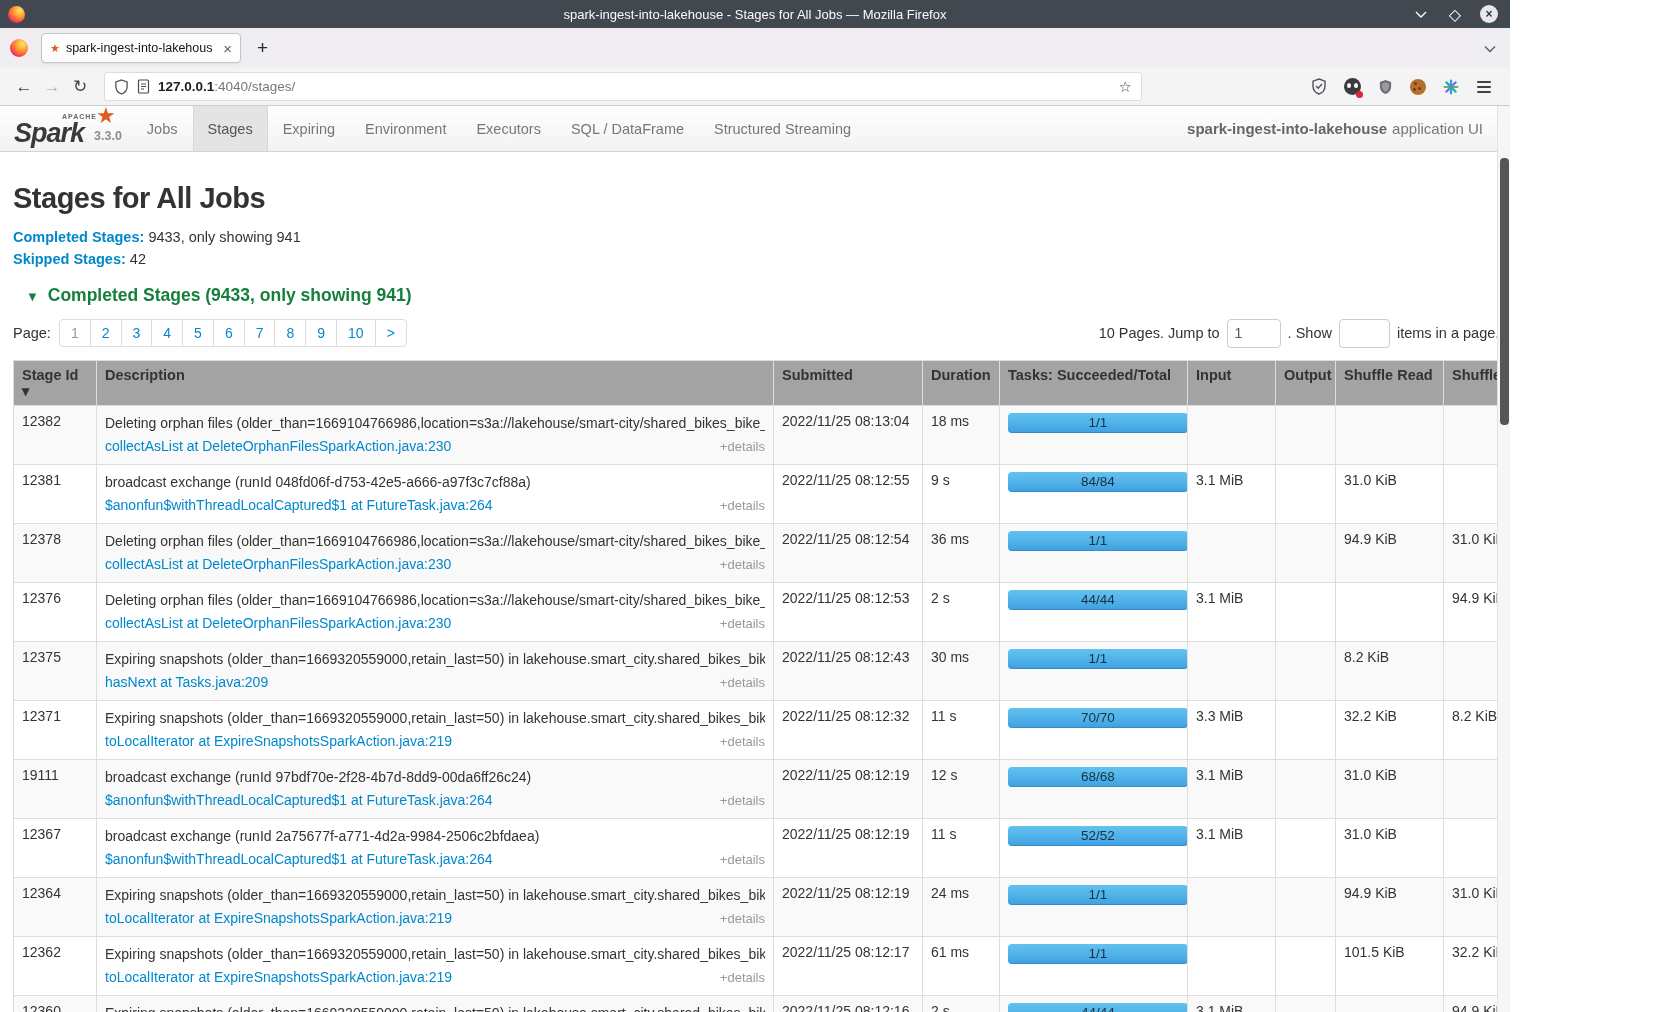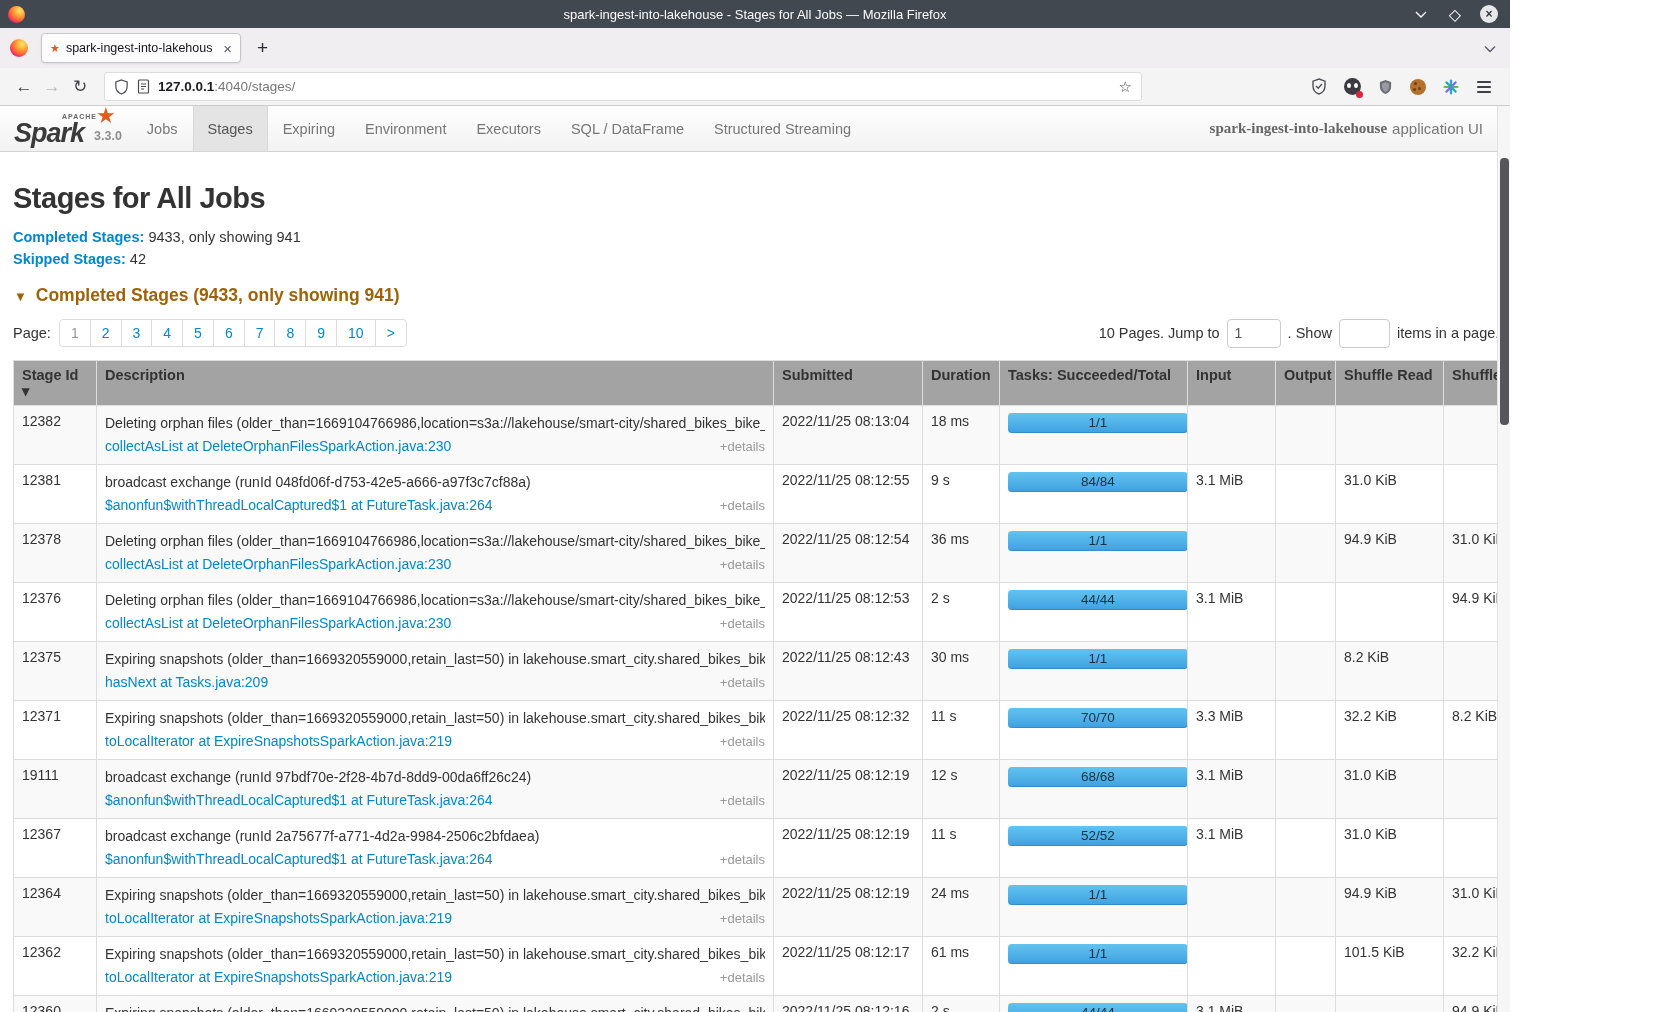--- a/index.html
+++ b/index.html
@@ -56,28 +56,28 @@
   .sparknav { height:46px; background:linear-gradient(to bottom,#fff,#f2f2f2); border-bottom:1px solid #d4d4d4; display:flex; align-items:stretch; }
   .spark-logo { display:flex; align-items:flex-end; padding:4px 10px 4px 14px; position:relative; }
   .spark-word { font-size:27px; font-weight:bold; font-style:italic; color:#3a3a3a; letter-spacing:-1px; line-height:1; }
   .apache { position:absolute; top:7px; left:62px; font-size:7px; letter-spacing:1px; color:#666; font-weight:bold; }
   .spark-star { position:absolute; top:-1px; left:96px; color:#e25a1c; font-size:22px; line-height:1; }
   .spark-version { font-size:12.5px; color:#8d8d8d; font-weight:bold; margin:0 0 4px 10px; align-self:flex-end; }
   .sparknav-items { display:flex; align-items:stretch; }
   .sparknav-item { display:flex; align-items:center; padding:0 15px; font-size:14.5px; color:#777; text-decoration:none; }
   .sparknav-item.active { background:#e4e4e4; color:#555; box-shadow:inset 1px 0 0 #d8d8d8, inset -1px 0 0 #d8d8d8; }
   .app-label { margin-left:auto; display:flex; align-items:center; padding-right:14px; font-size:15px; color:#777; }
-  .app-label b { color:#666; margin-right:5px;font-family:Liberation Serif, serif; }
+  .app-label b { color:#666; margin-right:5px; }
 
   
   .page { padding:0 0 0 13px; }
   .page h1 { font-size:29px; font-weight:bold; color:#333; margin:30px 0 14px 0; letter-spacing:-0.5px; }
   .status-line { font-size:14.5px; color:#333; margin-bottom:6px; }
   .status-line a { color:#0088cc; font-weight:bold; text-decoration:none; }
-  .section-head { font-size:17.5px; font-weight:bold; color:#a16207; margin:18px 0 12px 1px; cursor:pointer; }
+  .section-head { font-size:17.5px; font-weight:bold; color:#15803d; margin:18px 0 12px 13px; cursor:pointer; }
   .section-head .arrow { font-size:13px; margin-right:4px; }
 
   .pagerow { display:flex; align-items:center; margin:6px 0 12px 0; width:1540px; }
   .page-label { font-size:14.5px; color:#333; margin-right:8px; }
   .pages { display:flex; }
   .page-btn { min-width:28px; padding:5px 11px; border:1px solid #ddd; margin-left:-1px; background:#fff; font-size:14px; color:#0088cc; text-align:center; text-decoration:none; }
   .page-btn:first-child { border-radius:4px 0 0 4px; margin-left:0; }
   .page-btn:last-child { border-radius:0 4px 4px 0; }
   .page-btn.current { color:#999; }
   .jumparea { margin-left:auto; display:flex; align-items:center; gap:7px; font-size:14.5px; color:#333; }

